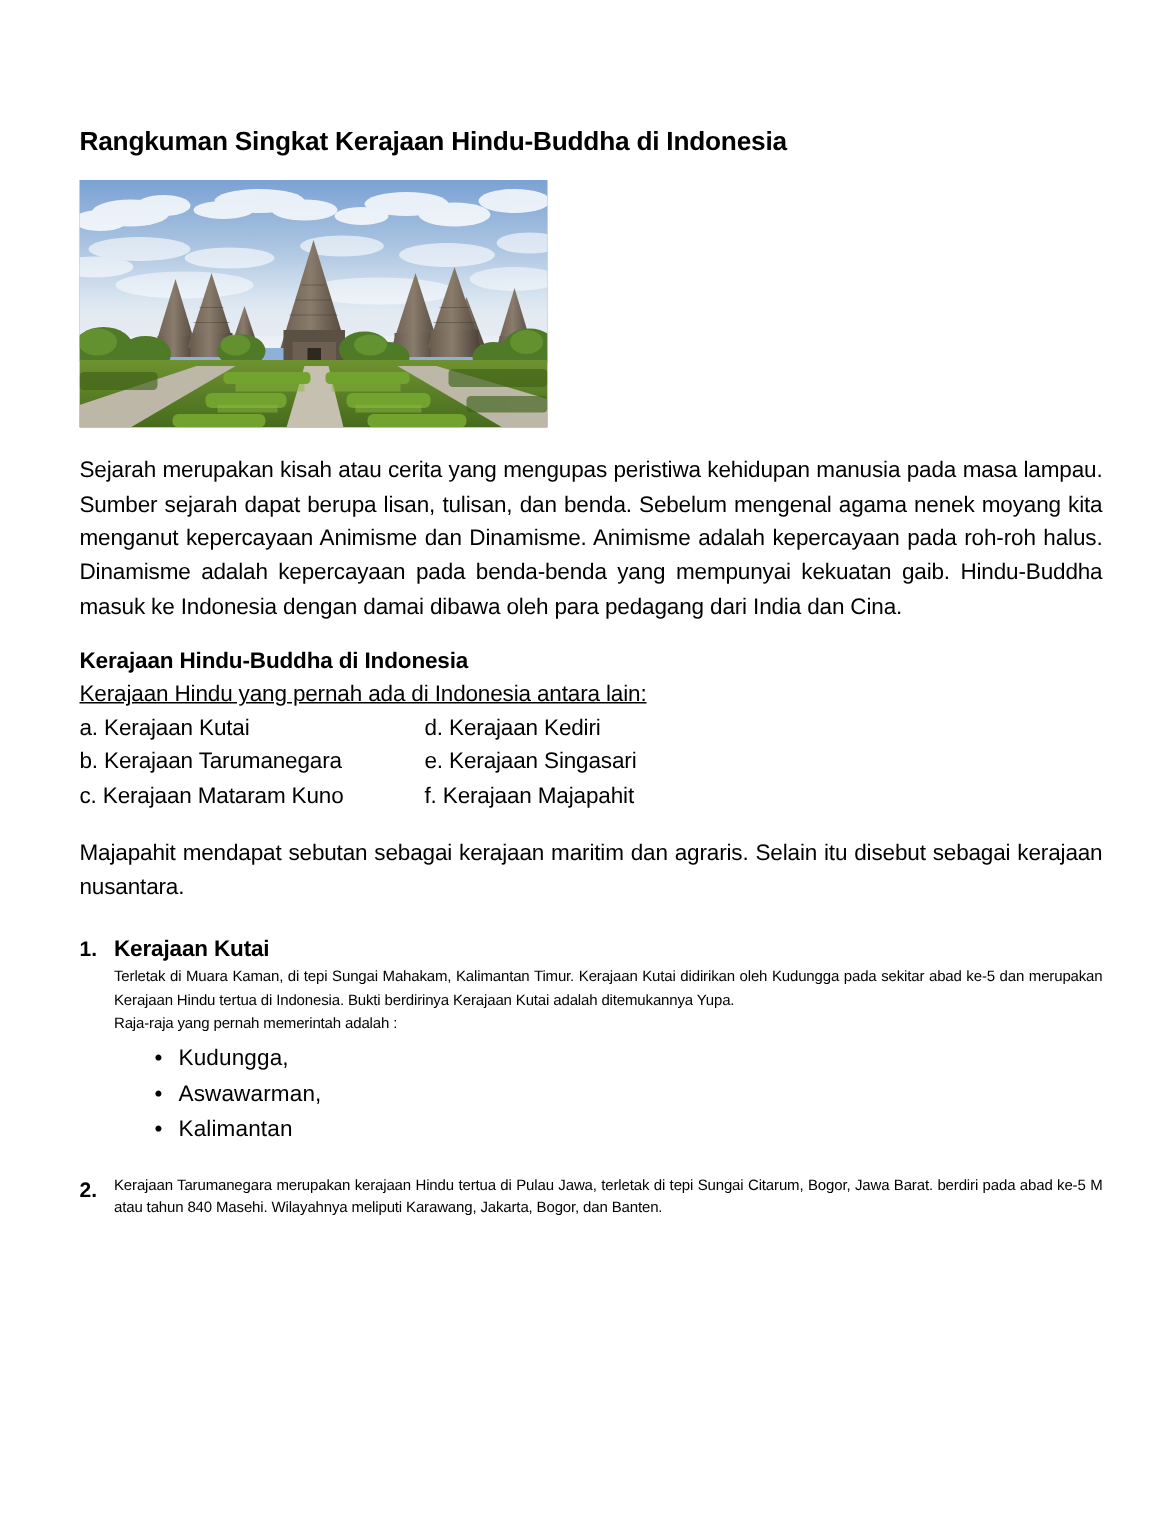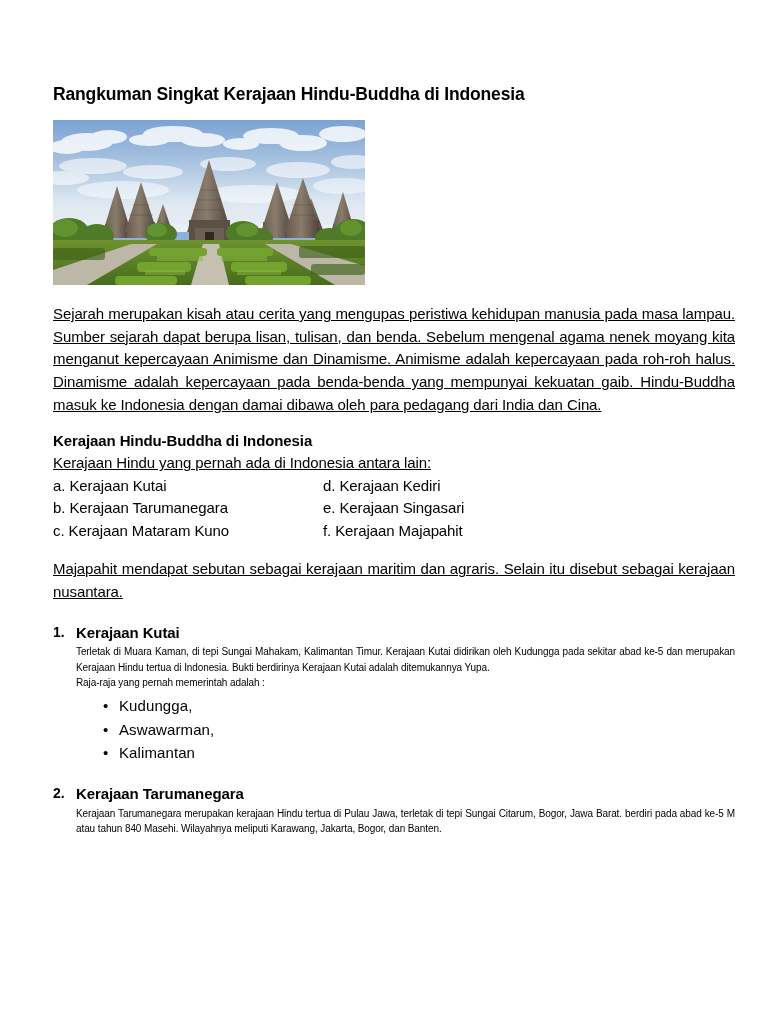--- a/index.html
+++ b/index.html
@@ -50,21 +50,20 @@
   .figure svg { display: block; width: 312px; height: 165px; }
 
   
   .para {
     font-size: 15px;
     line-height: 1.52;
     text-align: justify;
     margin: 0 0 13px 0;
     font-stretch: condensed;
     letter-spacing: -0.1px;
-    text-decoration: underline;
   }
 
   .subhead {
     font-size: 15px;
     font-weight: bold;
     line-height: 1.5;
     margin: 0;
     letter-spacing: -0.1px;
   }
   .plainline {
@@ -80,21 +79,21 @@
     margin: 0 0 0 0;
     width: 430px;
   }
   .cols .row {
     display: flex;
     font-size: 15px;
     line-height: 1.5;
     letter-spacing: -0.1px;
   }
   .cols .c1 { width: 230px; flex: 0 0 230px; }
-  .cols .c2 { flex: 1 1 auto; margin-left: 40px; }
+  .cols .c2 { flex: 1 1 auto; }
 
   .gap-block { height: 16px; }
 
   
   .numsec {
     position: relative;
     padding-left: 23px;
     margin-top: 18px;
   }
   .numsec .num {
@@ -325,18 +324,17 @@
         </li>
         <li>
           <span class="dot">•</span>
           <span>Kalimantan</span>
         </li>
       </ul>
     </div>
 
     <div class="numsec">
       <span class="num">2.</span>
-      <h3 class="numhead">Kerajaan Tarumanegara</h3>
       <p class="body">Kerajaan Tarumanegara merupakan kerajaan Hindu tertua di Pulau Jawa, terletak di tepi Sungai Citarum, Bogor, Jawa Barat. berdiri pada abad ke-5 M atau tahun 840 Masehi. Wilayahnya meliputi Karawang, Jakarta, Bogor, dan Banten.</p>
     </div>
 
   </div>
 </div>
 
 </body></html>

